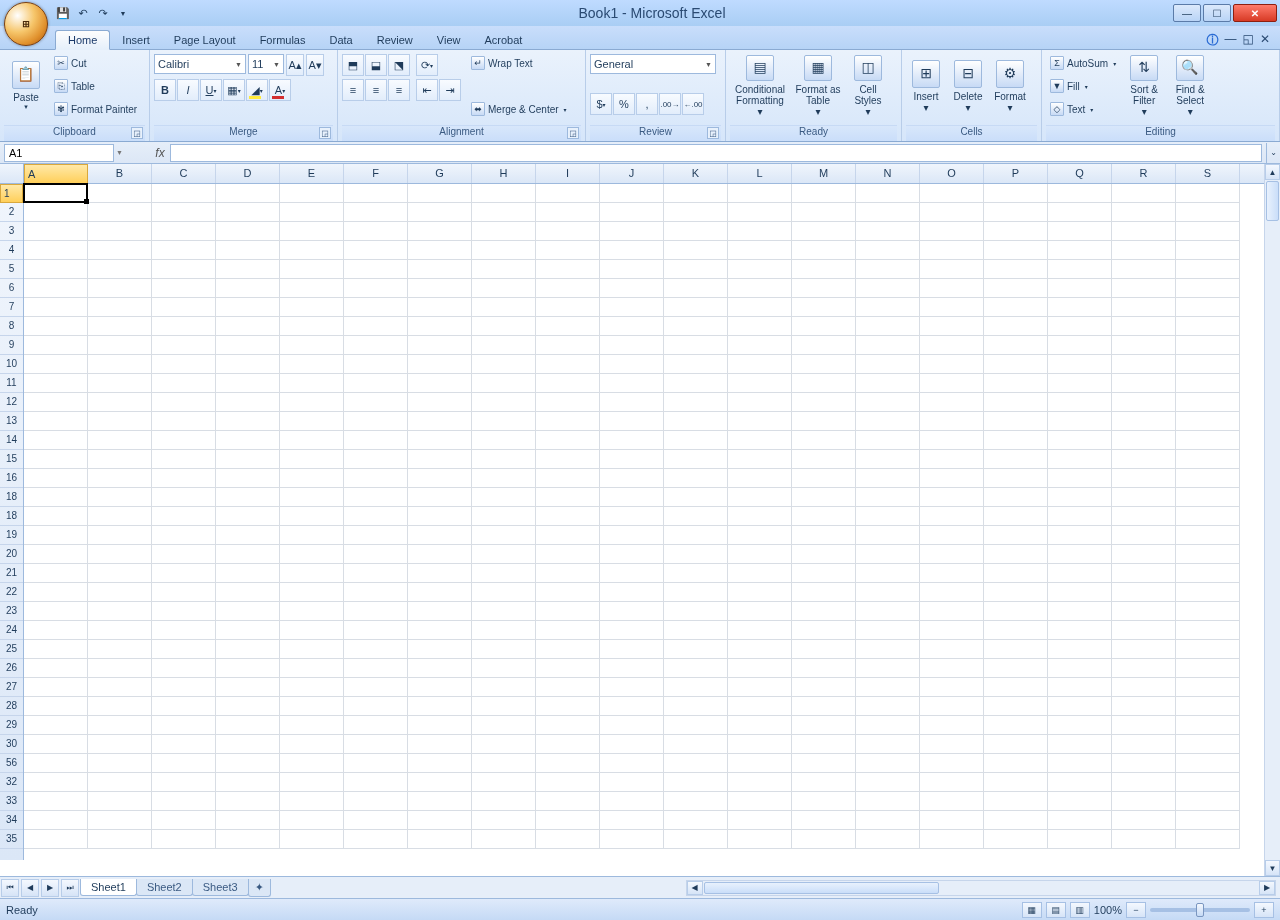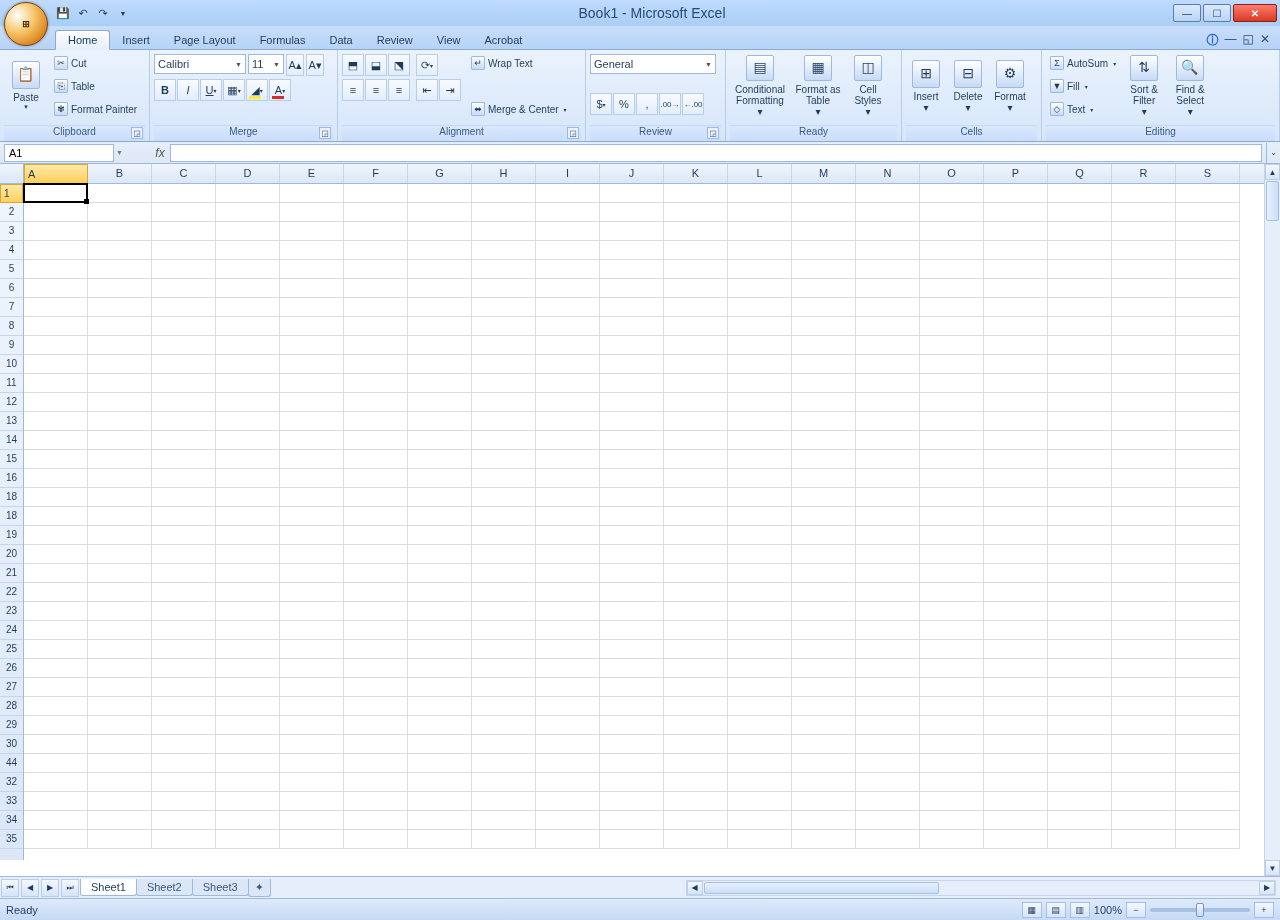--- a/index.html
+++ b/index.html
@@ -335,21 +335,21 @@
       <div class="rowhdr">21</div>
       <div class="rowhdr">22</div>
       <div class="rowhdr">23</div>
       <div class="rowhdr">24</div>
       <div class="rowhdr">25</div>
       <div class="rowhdr">26</div>
       <div class="rowhdr">27</div>
       <div class="rowhdr">28</div>
       <div class="rowhdr">29</div>
       <div class="rowhdr">30</div>
-      <div class="rowhdr">44</div>
+      <div class="rowhdr">56</div>
       <div class="rowhdr">32</div>
       <div class="rowhdr">33</div>
       <div class="rowhdr">34</div>
       <div class="rowhdr">35</div>
     </div>
   <div class="cells" id="cells">
     <div class="active-cell"></div>
   <div class="cellrow">
         <div class="cell"></div>
         <div class="cell"></div>

